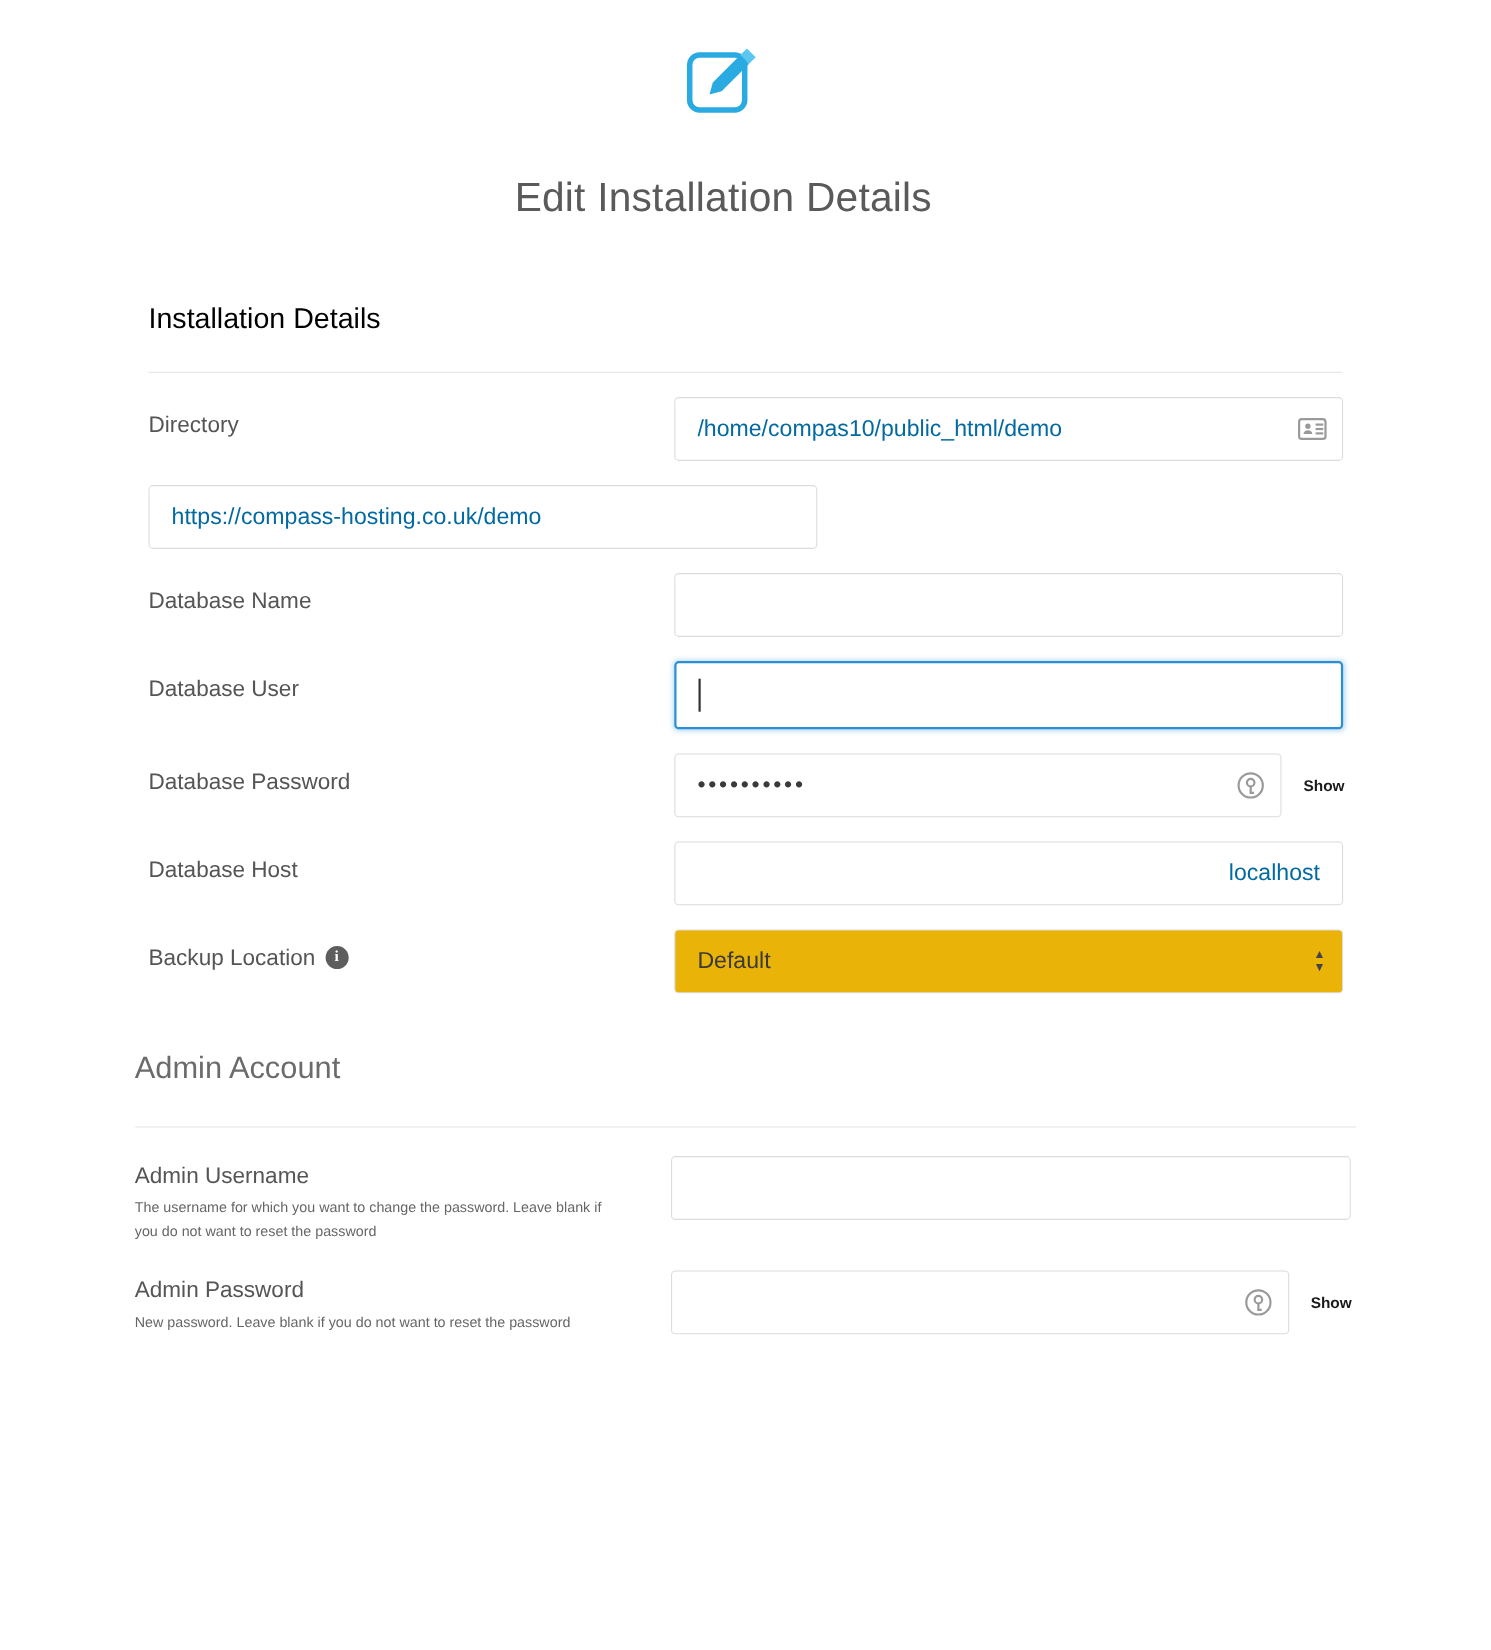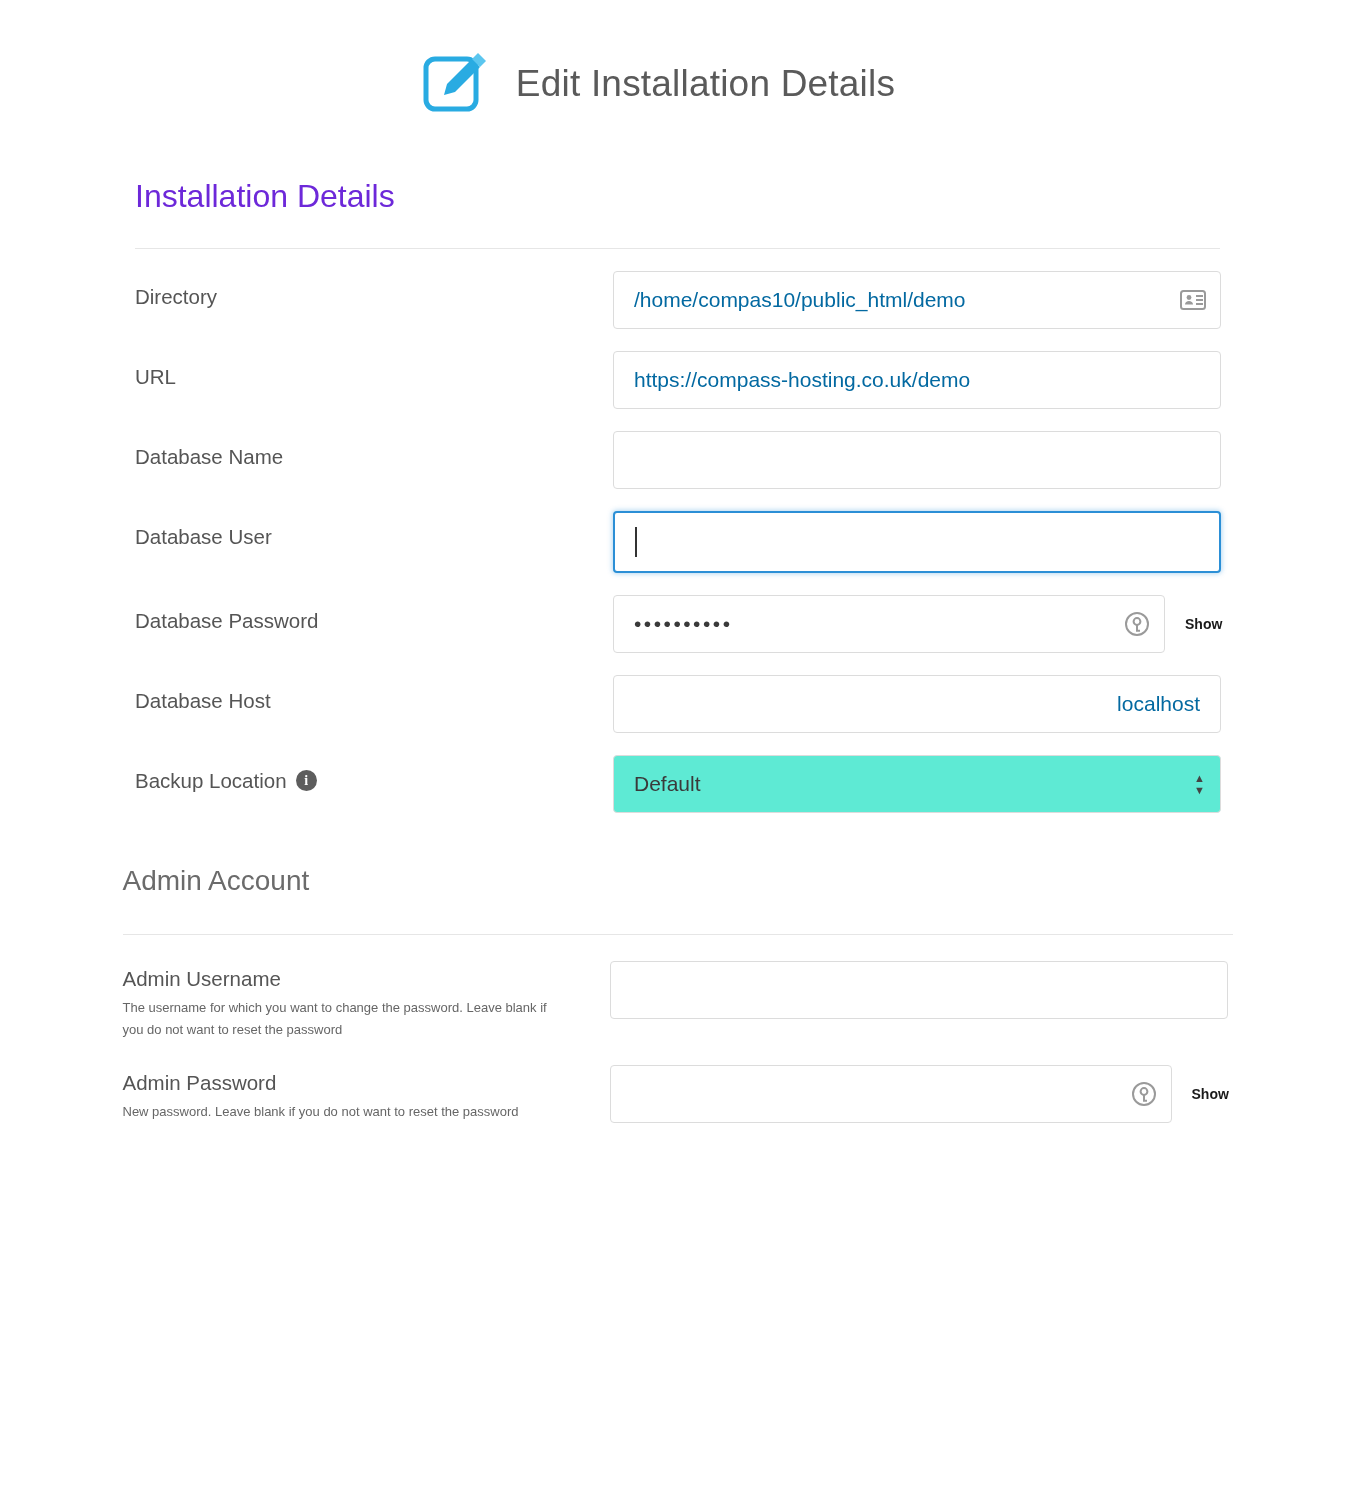--- a/index.html
+++ b/index.html
@@ -23,41 +23,42 @@
   }
 
   
   .page-header {
     display: flex;
     align-items: center;
     justify-content: center;
     gap: 22px;
     padding-top: 38px;
     padding-right: 40px;
+    flex-direction: column;
   }
   .header-icon {
     width: 74px;
     height: 74px;
     display: block;
   }
   .page-title {
     font-size: 37px;
     color: #5a5a5a;
     font-weight: 400;
     letter-spacing: 0.2px;
   }
 
   
   .section {
     margin: 0 auto;
     width: 1085px;
   }
   .section-title {
-    font-size: 32px;
-    color: #6d28d9;
+    font-size: 26px;
+    color: #000000;
     font-weight: 400;
     margin: 0;
   }
   .section-1 { padding-top: 48px; }
   .section-rule {
     border-bottom: 1px solid #e6e6e6;
     margin-top: 33px;
   }
 
   
@@ -165,21 +166,21 @@
     cursor: pointer;
     white-space: nowrap;
   }
 
   
   .select-wrap { position: relative; }
   .select-box {
     font-family: "Liberation Sans", sans-serif;
     font-size: 21px;
     color: #3a3a3a;
-    background: #5eead4;
+    background: #eab308;
     border: 1px solid #dcdcdc;
     border-radius: 4px;
     height: 58px;
     line-height: 56px;
     padding: 0 46px 0 20px;
   }
   .select-arrows {
     position: absolute;
     right: 16px;
     top: 50%;
@@ -260,23 +261,20 @@
               <rect x="17" y="9" width="7" height="2" fill="#9a9a9a"></rect>
               <rect x="17" y="13" width="7" height="2" fill="#9a9a9a"></rect>
               <rect x="17" y="17" width="7" height="2" fill="#9a9a9a"></rect>
             </svg>
           </span>
         </div>
       </div>
     </div>
 
     <div class="form-row">
-      <div class="form-label-col">
-        <div class="form-label">URL</div>
-      </div>
       <div class="form-field-col">
         <div class="input-wrap w-url">
           <input class="text-input" type="text" style="padding-right: 20px;" value="https://compass-hosting.co.uk/demo">
         </div>
       </div>
     </div>
 
     <div class="form-row">
       <div class="form-label-col">
         <div class="form-label">Database Name</div>

